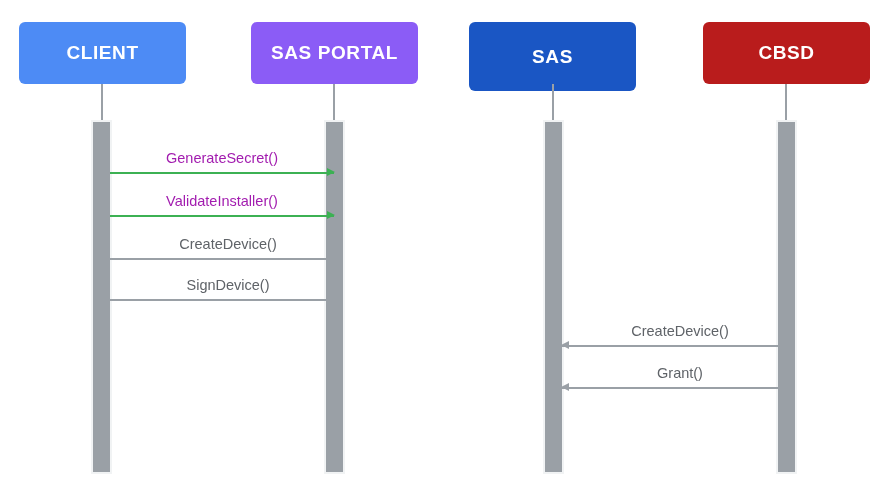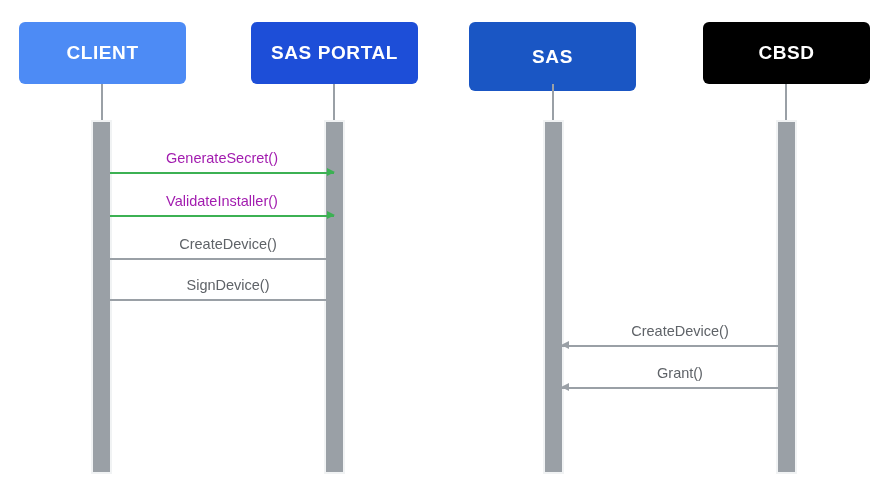--- a/index.html
+++ b/index.html
@@ -97,33 +97,33 @@
 <body>
 
 <div id="diagram-root">
 
   <div class="participant-box" style="left:19px; top:22px; width:167px; height:62px; background:#4d8bf5;">
     <span>CLIENT</span>
   </div>
   <div class="lifeline-stem" style="left:101px; top:84px; height:38px;"></div>
   <div class="activation-bar" style="left:93px; top:122px; height:350px;"></div>
 
-  <div class="participant-box" style="left:251px; top:22px; width:167px; height:62px; background:#1d4ed8;">
+  <div class="participant-box" style="left:251px; top:22px; width:167px; height:62px; background:#8b5cf6;">
     <span>SAS PORTAL</span>
   </div>
   <div class="lifeline-stem" style="left:333px; top:84px; height:38px;"></div>
   <div class="activation-bar" style="left:326px; top:122px; height:350px;"></div>
 
   <div class="participant-box" style="left:469px; top:22px; width:167px; height:69px; background:#1a56c4;">
     <span>SAS</span>
   </div>
   <div class="lifeline-stem" style="left:552px; top:84px; height:38px;"></div>
   <div class="activation-bar" style="left:545px; top:122px; height:350px;"></div>
 
-  <div class="participant-box" style="left:703px; top:22px; width:167px; height:62px; background:#000000;">
+  <div class="participant-box" style="left:703px; top:22px; width:167px; height:62px; background:#b91c1c;">
     <span>CBSD</span>
   </div>
   <div class="lifeline-stem" style="left:785px; top:84px; height:38px;"></div>
   <div class="activation-bar" style="left:778px; top:122px; height:350px;"></div>
 
   <div class="message dir-right color-green" style="left:110px; top:172px; width:224px;">
     <span class="msg-label">GenerateSecret()</span>
     <span class="msg-line"></span>
     <span class="msg-head"></span>
   </div>

